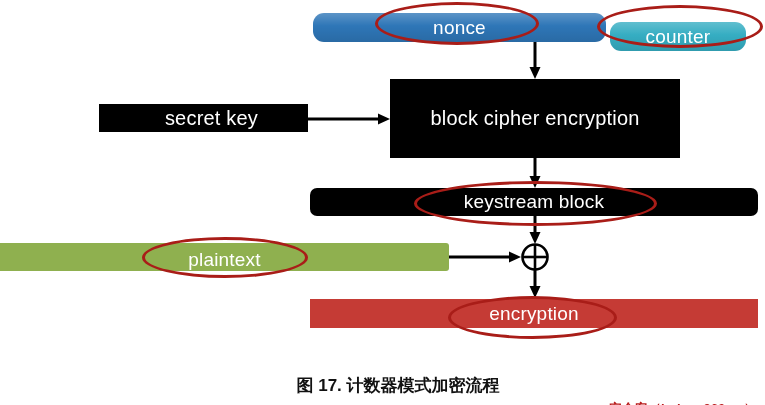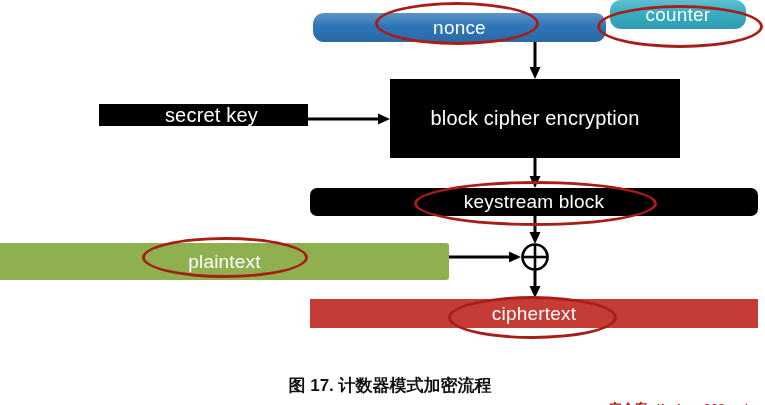--- a/index.html
+++ b/index.html
@@ -6,38 +6,38 @@
   .stage{
     position:relative;width:765px;height:405px;background:#ffffff;overflow:hidden;
     font-family:"Liberation Sans","DejaVu Sans",sans-serif;
   }
   .bar{
     position:absolute;display:flex;align-items:center;justify-content:center;
     color:#ffffff;font-size:19px;letter-spacing:.2px;box-sizing:border-box;
   }
   .rounded{border-radius:11px;background-image:linear-gradient(to bottom,rgba(255,255,255,.22),rgba(255,255,255,0) 45%,rgba(0,0,0,.10));}
   .bar-nonce{left:313px;top:13px;width:293px;height:29px;background-color:var(--nonce-bar);}
-  .bar-counter{left:610px;top:0;width:136px;height:29px;background-color:var(--counter-bar);}
+  .bar-counter{left:610px;top:22px;width:136px;height:29px;background-color:var(--counter-bar);}
   .box-cipher{left:390px;top:79px;width:290px;height:79px;background-color:var(--black);font-size:20px;}
-  .bar-secret{left:99px;top:104px;width:209px;height:22px;background-color:var(--black);font-size:20px;padding-left:16px;}
+  .bar-secret{left:99px;top:104px;width:209px;height:28px;background-color:var(--black);font-size:20px;padding-left:16px;}
   .bar-keystream{left:310px;top:188px;width:448px;height:28px;background-color:var(--black);border-radius:7px;}
-  .bar-plaintext{left:0;top:243px;width:449px;height:37px;background-color:var(--plaintext-bar);border-radius:0 3px 3px 0;}
+  .bar-plaintext{left:0;top:243px;width:449px;height:28px;background-color:var(--plaintext-bar);border-radius:0 3px 3px 0;align-items:flex-end;}
   .bar-ciphertext{left:310px;top:299px;width:448px;height:29px;background-color:var(--ciphertext-bar);}
   .overlay{position:absolute;left:0;top:0;width:765px;height:405px;pointer-events:none;}
   .ellipse{
     position:absolute;border:3.5px solid var(--highlight-ellipse);border-radius:50%;
     box-sizing:border-box;background:transparent;
   }
   .el-nonce{left:375px;top:2px;width:164px;height:43px;}
   .el-counter{left:597px;top:5px;width:166px;height:43px;}
   .el-keystream{left:414px;top:181px;width:243px;height:45px;}
   .el-plaintext{left:142px;top:237px;width:166px;height:41px;}
   .el-ciphertext{left:448px;top:296px;width:169px;height:43px;}
   .caption{
-    position:absolute;left:220px;top:374px;width:340px;text-align:center;
+    position:absolute;left:228px;top:374px;width:340px;text-align:center;
     font-size:17px;font-weight:bold;color:#111111;
   }
   .watermark{position:absolute;left:593px;top:375px;width:172px;height:28px;font-size:13px;margin-top:23px;}
   .wm-channel{position:absolute;left:32px;top:9px;color:#b9b9b9;font-weight:bold;white-space:nowrap;}
   .wm-brand{position:absolute;left:16px;top:2px;color:#b91c1c;font-weight:bold;white-space:nowrap;}
 </style>
 </head>
 <body>
 
 <div class="stage">
@@ -54,21 +54,21 @@
   <div class="bar bar-secret">
     <span>secret key</span>
   </div>
   <div class="bar bar-keystream">
     <span>keystream block</span>
   </div>
   <div class="bar bar-plaintext">
     <span>plaintext</span>
   </div>
   <div class="bar bar-ciphertext">
-    <span>ciphertext</span>
+    <span>encryption</span>
   </div>
 
   <svg class="overlay" viewBox="0 0 765 405">
     <g stroke="#000" stroke-width="3" fill="none">
       <line x1="535" y1="42" x2="535" y2="69"></line>
       <line x1="308" y1="119" x2="379" y2="119"></line>
       <line x1="535" y1="158" x2="535" y2="179"></line>
       <line x1="535" y1="216" x2="535" y2="234"></line>
       <line x1="449" y1="257" x2="509" y2="257"></line>
       <line x1="535" y1="270" x2="535" y2="289"></line>

